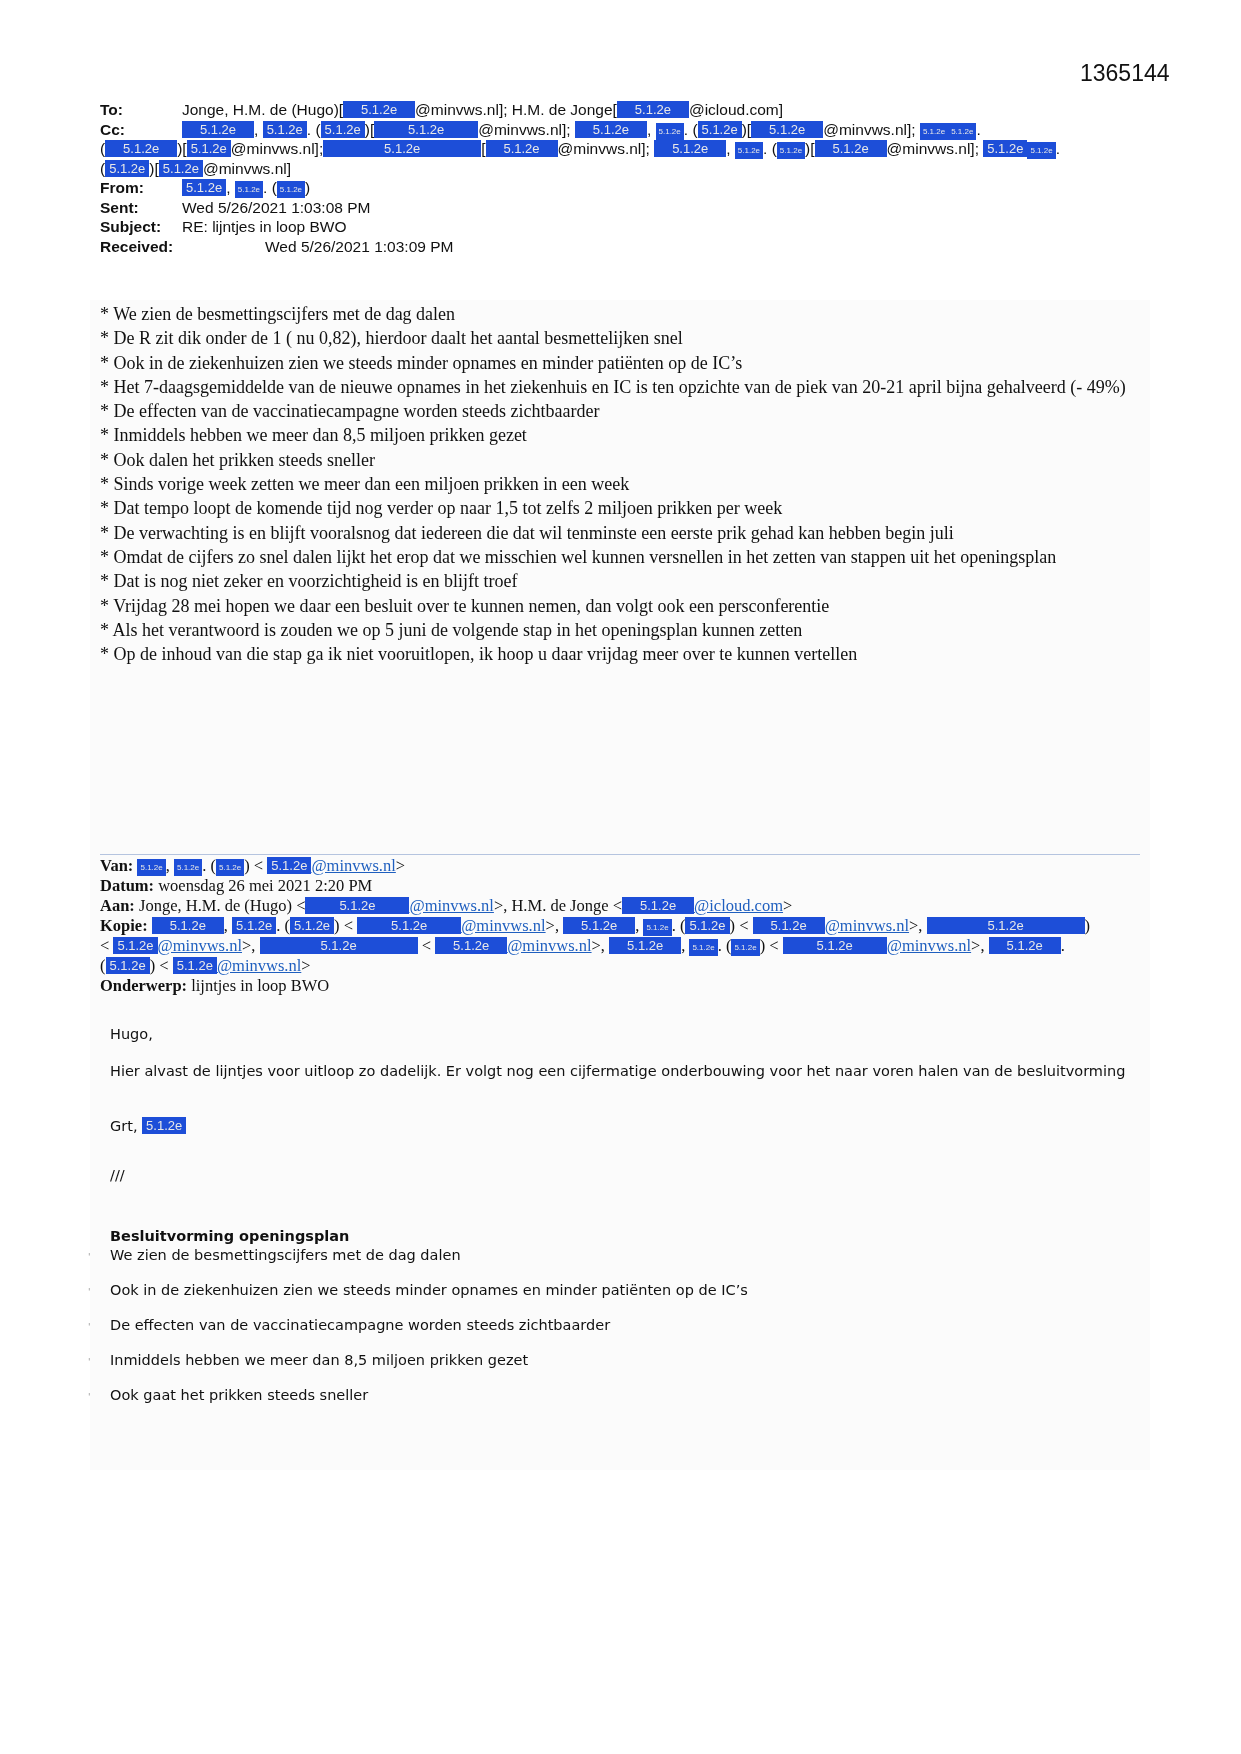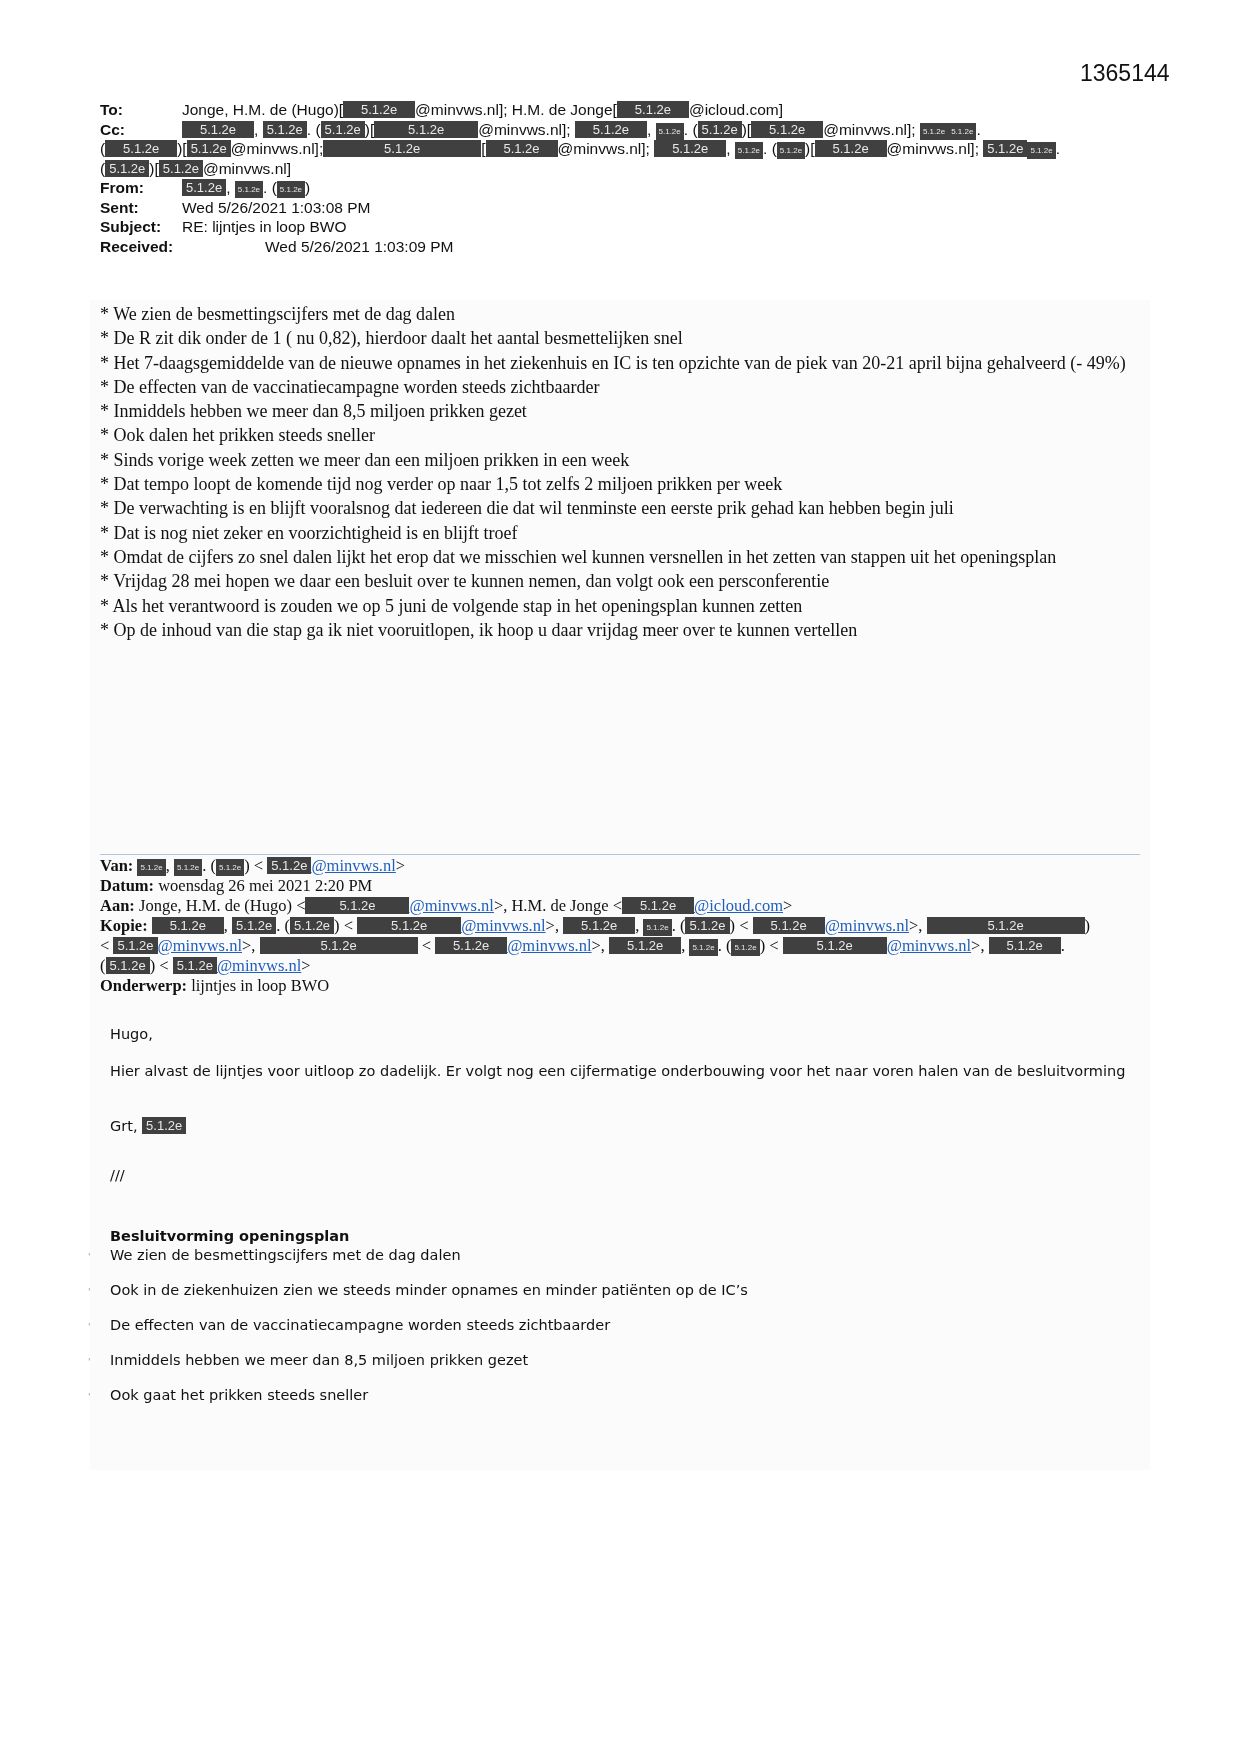--- a/index.html
+++ b/index.html
@@ -16,21 +16,21 @@
     background: #fbfbfb;
   }
   .hdr {
     position: absolute; left: 100px; top: 100px; width: 1060px;
     font-family: "Liberation Sans", sans-serif; font-size: 15.5px; line-height: 19.5px;
   }
   .hdr .row { white-space: nowrap; position: relative; height: 19.5px; }
   .hdr .lbl { font-weight: bold; display: inline-block; }
   .hdr .val { position: absolute; top: 0; }
   .red {
-    display: inline-block; background: #404040; color: #e8e8e8;
+    display: inline-block; background: #1d4ed8; color: #e8e8e8;
     font-family: "Liberation Sans", sans-serif; font-size: 13px; line-height: 17px;
     padding: 0 4px; text-align: center; vertical-align: 1px; min-width: 20px;
   }
   .red.sm { font-size: 8px; line-height: 17px; padding: 0 3px; }
   .red.w1 { min-width: 64px; } .red.w2 { min-width: 96px; } .red.w3 { min-width: 150px; }
   .body1 {
     position: absolute; left: 100px; top: 302px; width: 1040px;
     font-family: "Liberation Serif", serif; font-size: 18px; line-height: 24.3px; color: #111;
   }
   .body1 p { margin: 0; }
@@ -99,29 +99,30 @@
   </div>
   <div class="row">
     <span class="lbl">Received:</span>
     <span class="val" style="left:165px">Wed 5/26/2021 1:03:09 PM</span>
   </div>
 </div>
 
 <div class="body1">
   <p>* We zien de besmettingscijfers met de dag dalen</p>
   <p>* De R zit dik onder de 1 ( nu 0,82), hierdoor daalt het aantal besmettelijken snel</p>
+  <p>* Ook in de ziekenhuizen zien we steeds minder opnames en minder patiënten op de IC’s</p>
   <p>* Het 7-daagsgemiddelde van de nieuwe opnames in het ziekenhuis en IC is ten opzichte van de piek van 20-21 april bijna gehalveerd (- 49%)</p>
   <p>* De effecten van de vaccinatiecampagne worden steeds zichtbaarder</p>
   <p>* Inmiddels hebben we meer dan 8,5 miljoen prikken gezet</p>
   <p>* Ook dalen het prikken steeds sneller</p>
   <p>* Sinds vorige week zetten we meer dan een miljoen prikken in een week</p>
   <p>* Dat tempo loopt de komende tijd nog verder op naar 1,5 tot zelfs 2 miljoen prikken per week</p>
   <p>* De verwachting is en blijft vooralsnog dat iedereen die dat wil tenminste een eerste prik gehad kan hebben begin juli</p>
+  <p>* Omdat de cijfers zo snel dalen lijkt het erop dat we misschien wel kunnen versnellen in het zetten van stappen uit het openingsplan</p>
   <p>* Dat is nog niet zeker en voorzichtigheid is en blijft troef</p>
-  <p>* Omdat de cijfers zo snel dalen lijkt het erop dat we misschien wel kunnen versnellen in het zetten van stappen uit het openingsplan</p>
   <p>* Vrijdag 28 mei hopen we daar een besluit over te kunnen nemen, dan volgt ook een persconferentie</p>
   <p>* Als het verantwoord is zouden we op 5 juni de volgende stap in het openingsplan kunnen zetten</p>
   <p>* Op de inhoud van die stap ga ik niet vooruitlopen, ik hoop u daar vrijdag meer over te kunnen vertellen</p>
 </div>
 
 <div class="sep"></div>
 
 <div class="qhdr">
   <div class="row">
     <b>Van:</b> <span class="red sm">5.1.2e</span>, <span class="red sm">5.1.2e</span>. (<span class="red sm">5.1.2e</span>) &lt; <span class="red">5.1.2e</span><span class="link">@minvws.nl</span>&gt;

